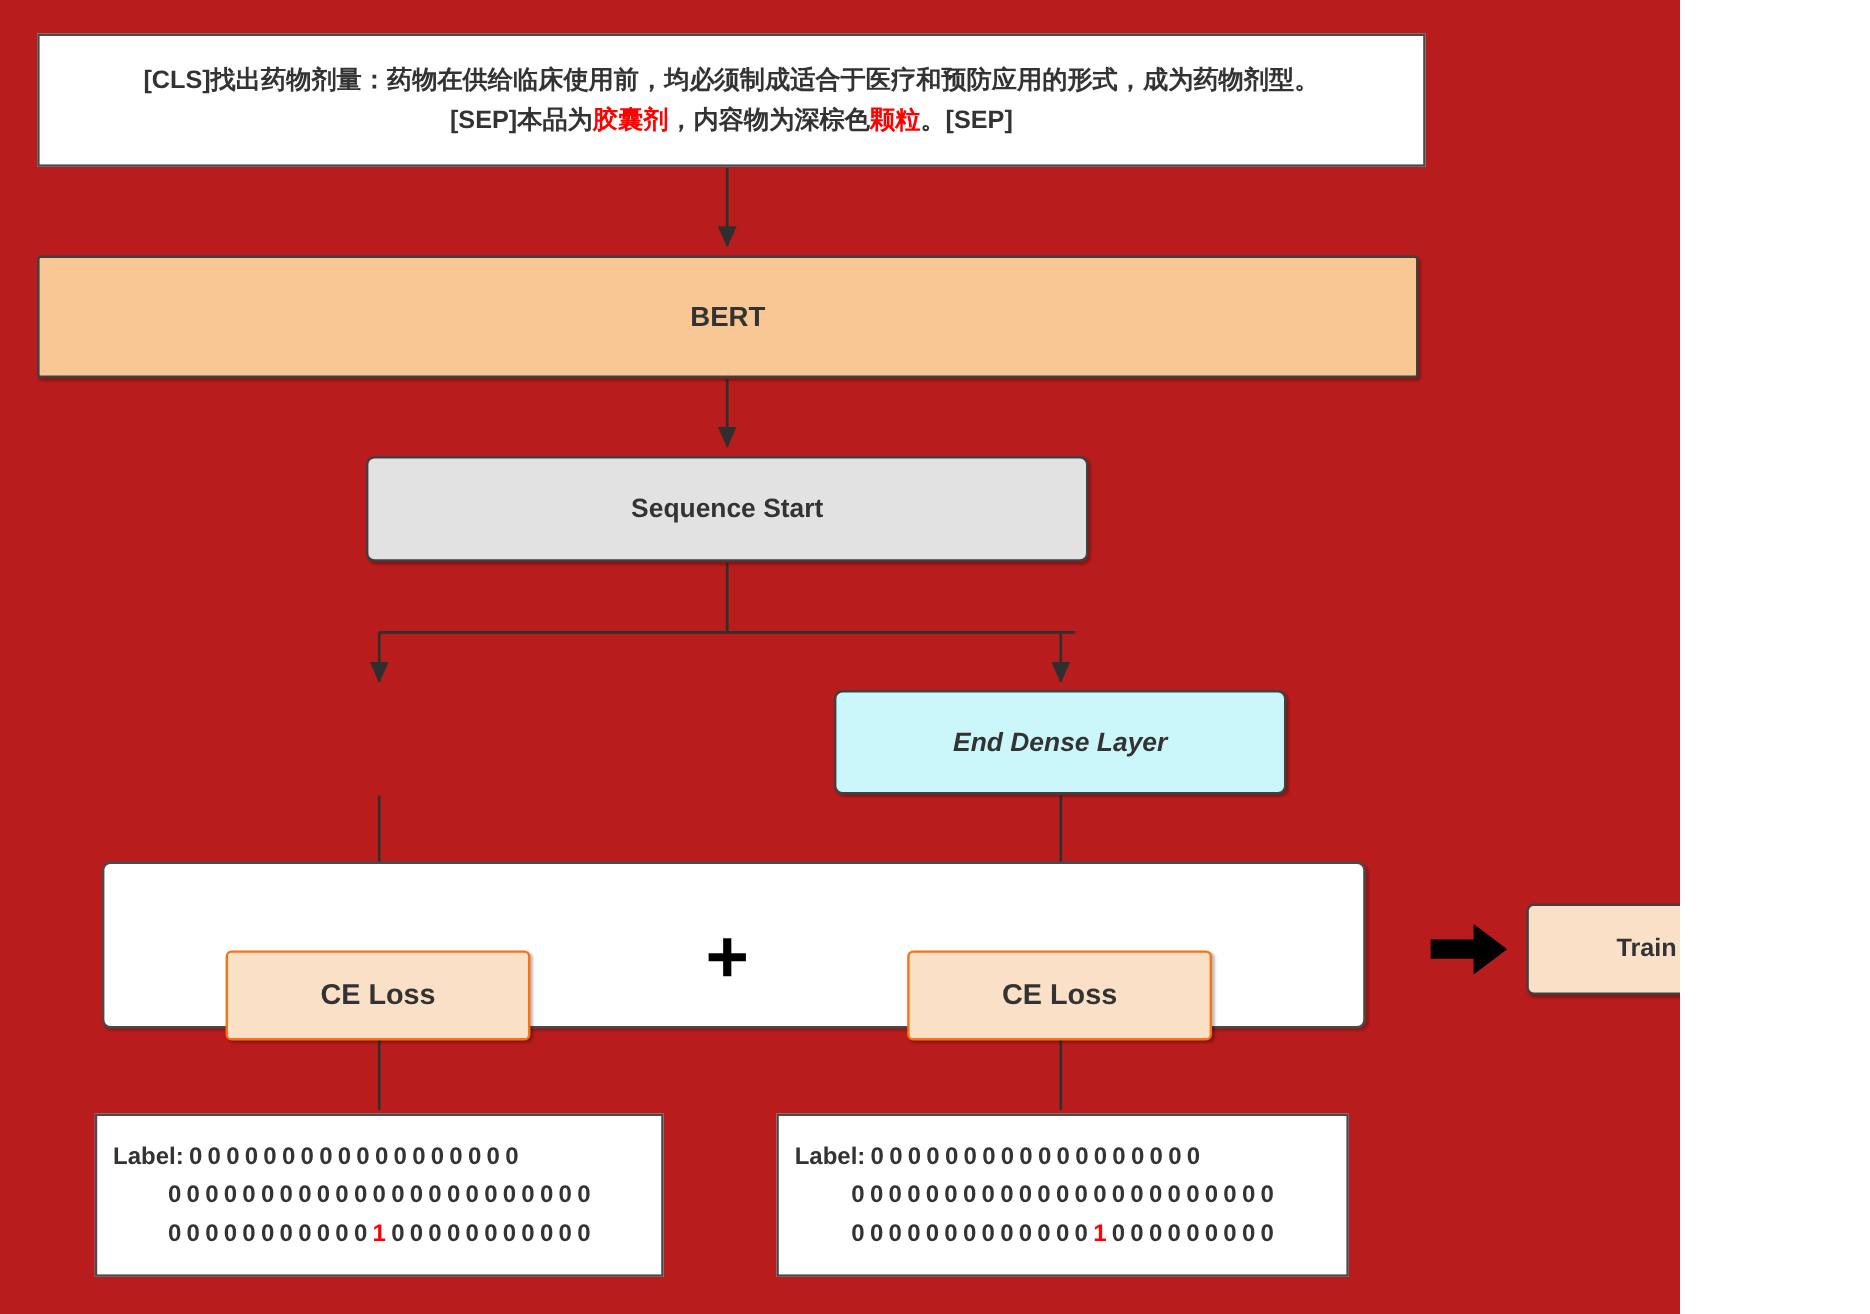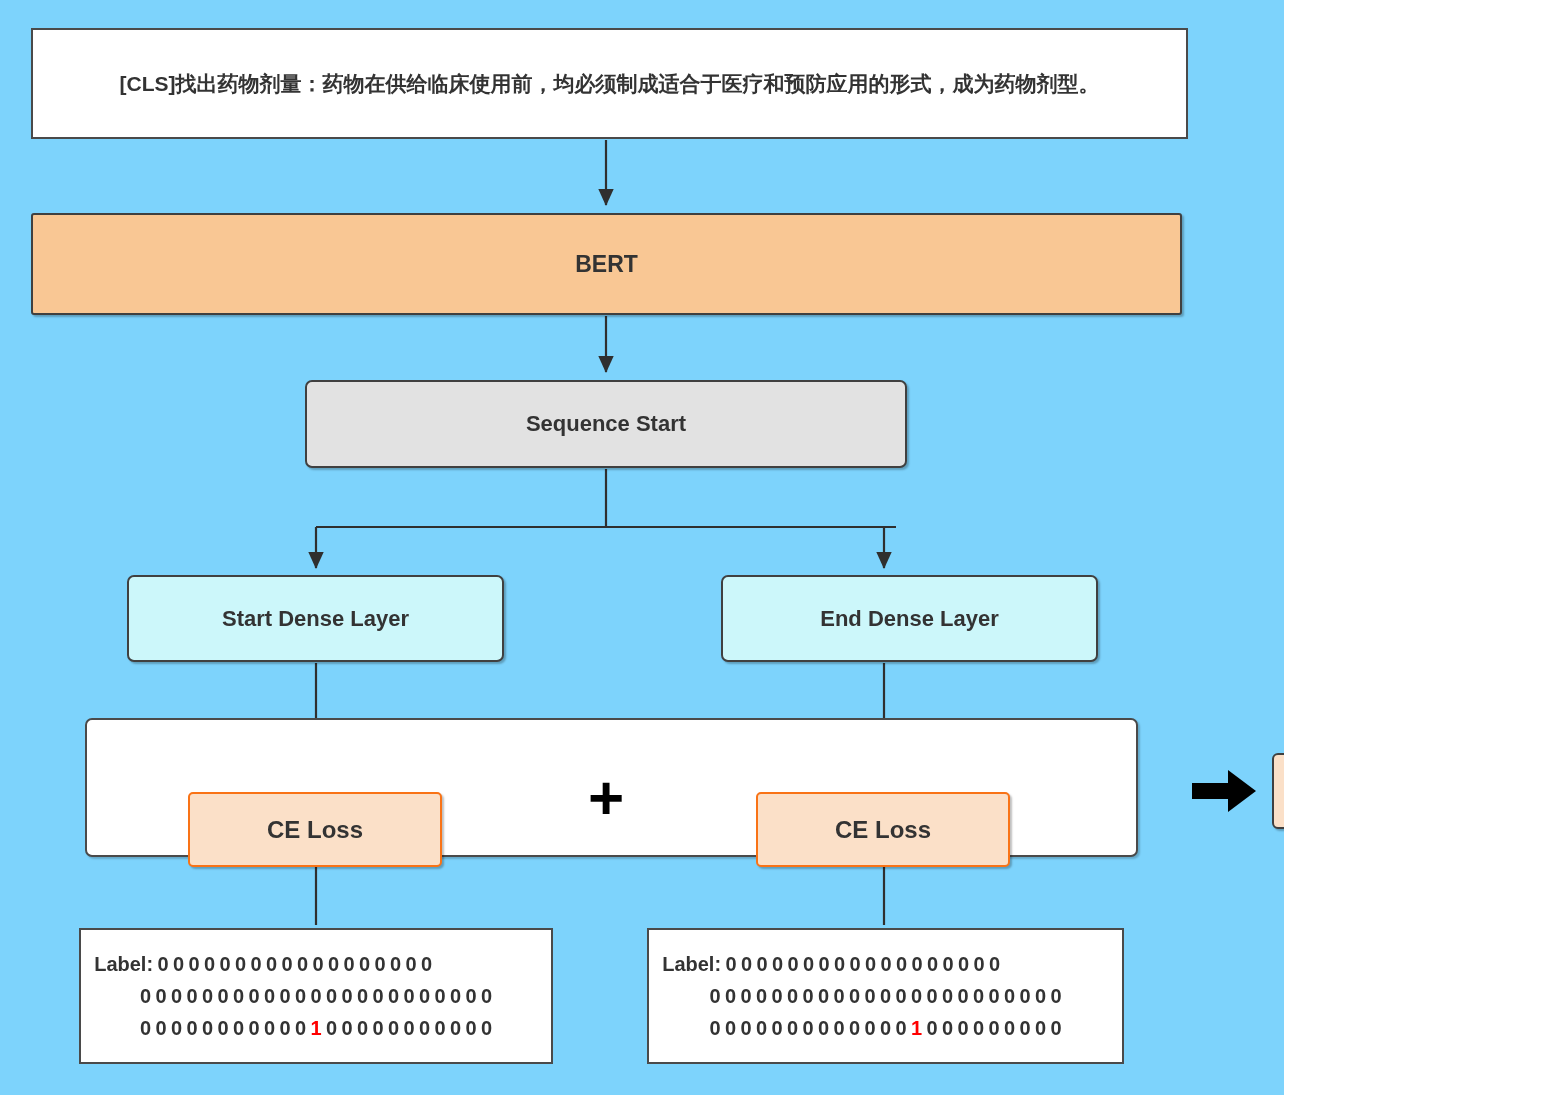--- a/index.html
+++ b/index.html
@@ -6,23 +6,23 @@
     margin: 0;
     padding: 0;
     background: #ffffff;
   }
   body {
     font-family: "Liberation Sans", "DejaVu Sans", sans-serif;
     color: #333333;
   }
   #canvas {
     position: relative;
-    width: 1284px;
+    width: 1400px;
     height: 1095px;
-    background: #7dd3fc;
+    background: #b91c1c;
     overflow: hidden;
   }
   svg.wires {
     position: absolute;
     left: 0;
     top: 0;
     width: 1558px;
     height: 1095px;
     pointer-events: none;
   }
@@ -88,21 +88,21 @@
     top: 575px;
     width: 377px;
     height: 87px;
     background: #ccf7fa;
     border: 2px solid #404040;
     border-radius: 7px;
     font-size: 22px;
     box-shadow: 2px 2px 2px rgba(0,0,0,0.25);
   }
   #start-dense-box { left: 127px; }
-  #end-dense-box   { left: 721px; }
+  #end-dense-box   { left: 695px; font-style: italic; }
 
   
   #loss-container {
     left: 85px;
     top: 718px;
     width: 1053px;
     height: 139px;
     background: #ffffff;
     border: 2px solid #4a4a4a;
     border-radius: 7px;
@@ -204,27 +204,27 @@
 
     <path d="M316,663 L316,752" stroke="#2f2f2f" stroke-width="2.2" fill="none" marker-end="url(#arrowhead)"></path>
     <path d="M884,663 L884,752" stroke="#2f2f2f" stroke-width="2.2" fill="none" marker-end="url(#arrowhead)"></path>
 
     <path d="M316,925 L316,841" stroke="#2f2f2f" stroke-width="2.2" fill="none" marker-end="url(#arrowhead)"></path>
     <path d="M884,925 L884,841" stroke="#2f2f2f" stroke-width="2.2" fill="none" marker-end="url(#arrowhead)"></path>
   </svg>
 
   <div class="node" id="input-box">
     <span class="line">[CLS]找出药物剂量：药物在供给临床使用前，均必须制成适合于医疗和预防应用的形式，成为药物剂型。</span>
+    <span class="line"><span>[SEP]本品为</span><span class="hl">胶囊剂</span><span>，内容物为深棕色</span><span class="hl">颗粒</span><span>。[SEP]</span></span>
   </div>
 
   <div class="node" id="bert-box">BERT</div>
 
   <div class="node" id="sequence-output-box">Sequence Start</div>
 
-  <div class="node dense-box" id="start-dense-box">Start Dense Layer</div>
   <div class="node dense-box" id="end-dense-box">End Dense Layer</div>
 
   <div class="node" id="loss-container"></div>
   <div class="node ce-loss-box" id="ce-loss-start">CE Loss</div>
   <div class="node ce-loss-box" id="ce-loss-end">CE Loss</div>
   <div id="plus-sign">+</div>
 
   <svg id="big-arrow" viewBox="0 0 64 42">
     <path d="M0,13 L36,13 L36,0 L64,21 L36,42 L36,29 L0,29 Z" fill="#000000"></path>
   </svg>

